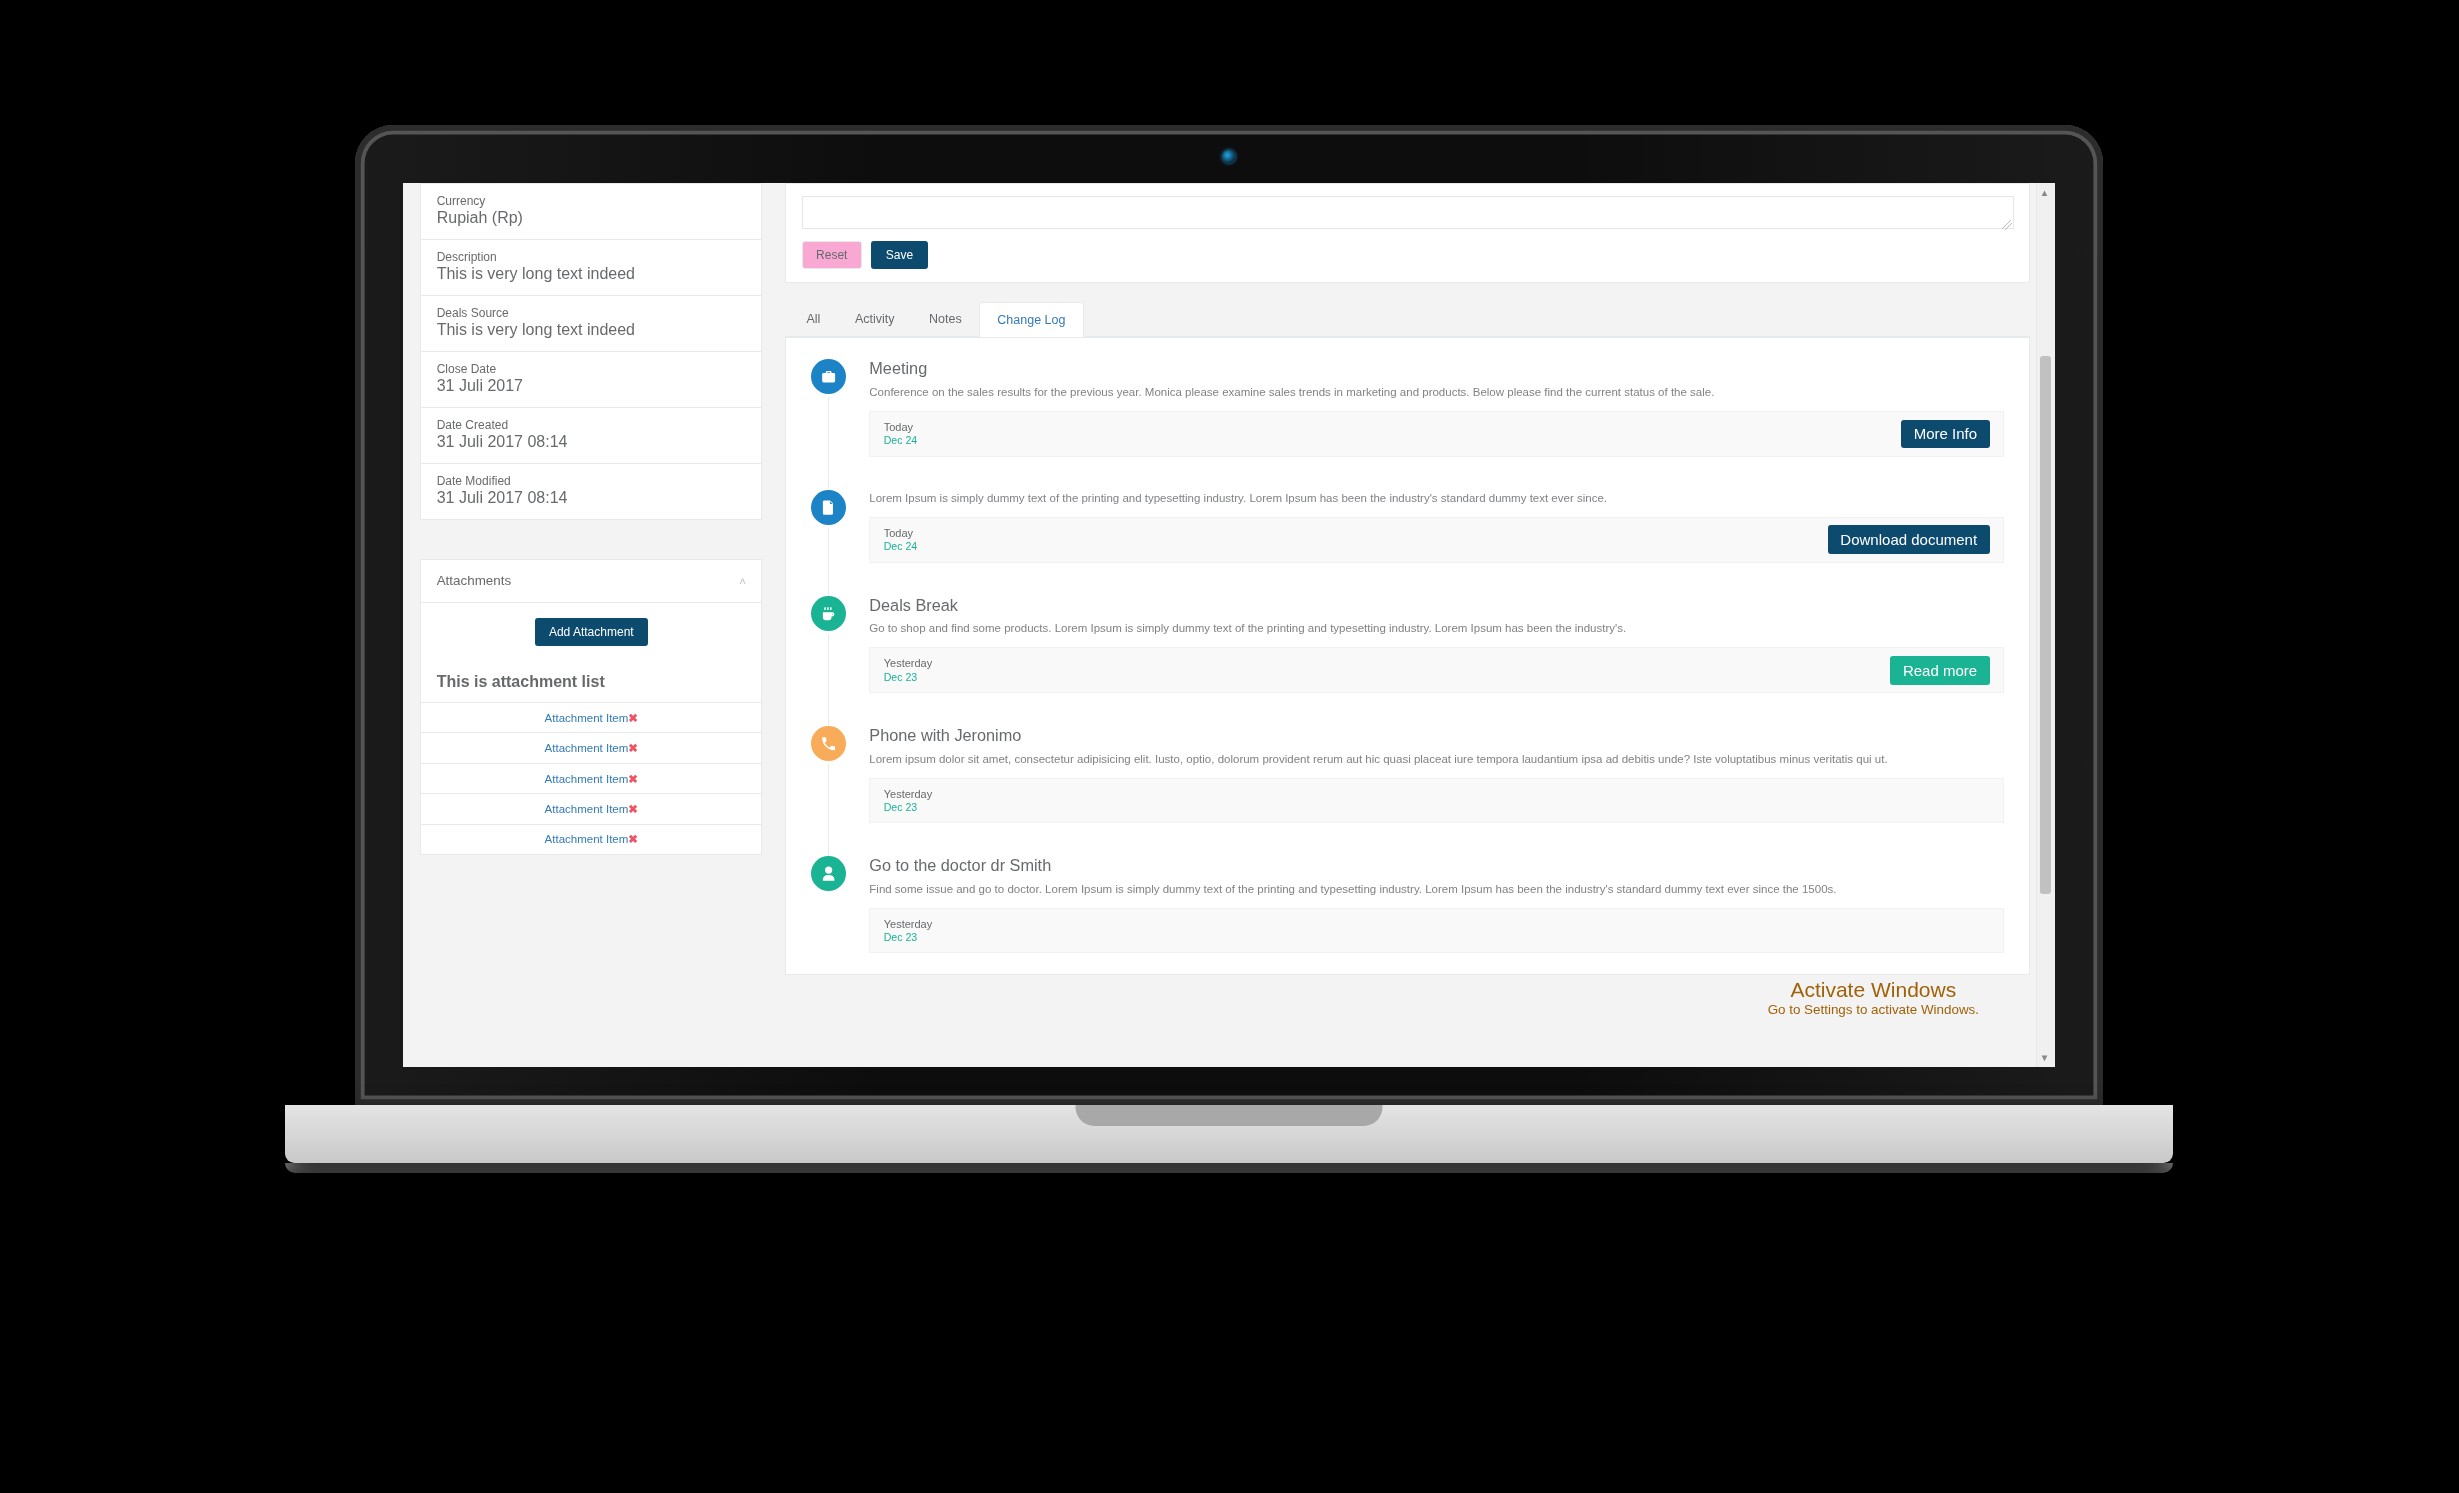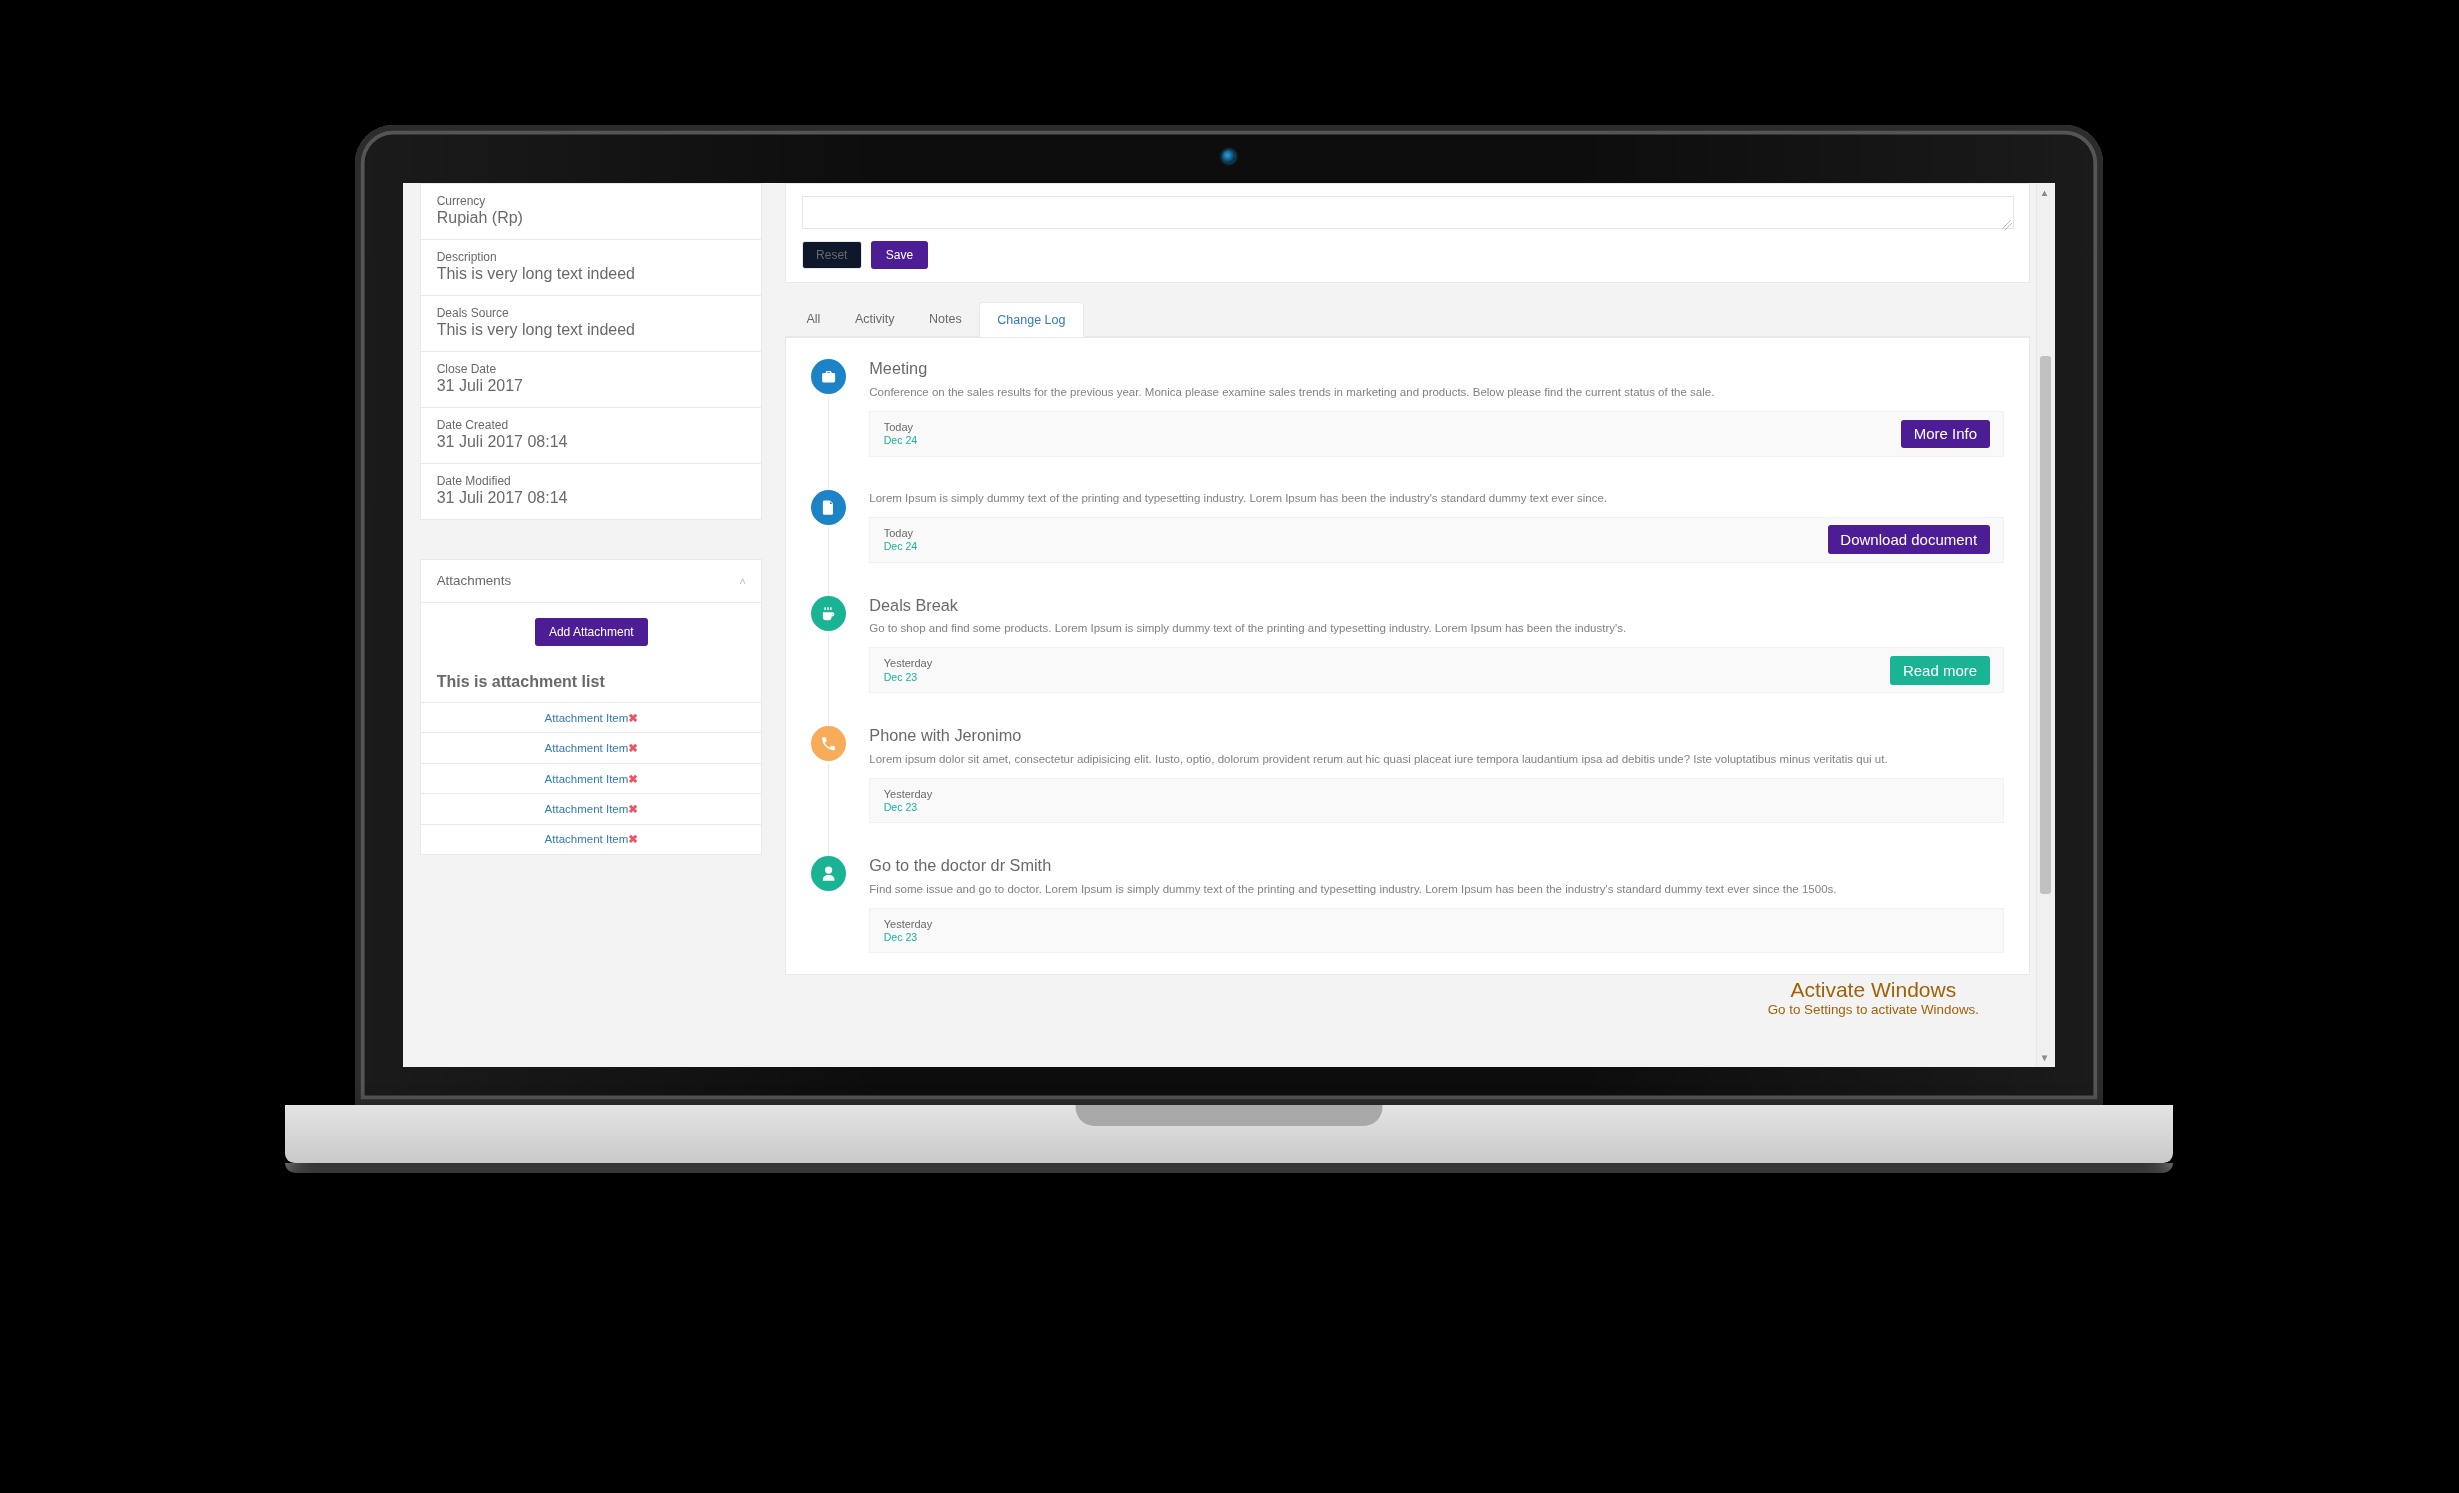--- a/index.html
+++ b/index.html
@@ -118,23 +118,23 @@
   .chev { font-size:11.5px; color:#c0c0c0; }
   .panel-body { padding:15.4px; }
   .btn {
     display:inline-block;
     padding:5.8px 13.4px;
     font-size:12px;
     border-radius:2.9px;
     border:1px solid transparent;
     cursor:pointer;
   }
-  .btn-primary { background:#4c1d95; color:#fff; }
+  .btn-primary { background:#0c4a6e; color:#fff; }
   .btn-teal { background:#1ab394; color:#fff; }
-  .btn-default { background:#0f172a; color:#676a6c; border-color:#e7eaec; }
+  .btn-default { background:#f9a8d4; color:#676a6c; border-color:#e7eaec; }
   .center { text-align:center; }
   .attach-title { font-weight:700; padding:11.5px 15.4px; border-bottom:1px solid #e7eaec; font-size:16px; }
   .attach-row {
     display:flex; justify-content:center; align-items:center;
     padding:7.7px 15.4px;
     border-bottom:1px solid #e7eaec;
     font-size:11.5px;
   }
   .attach-row:last-child { border-bottom:none; }
   .attach-link { color:#337ab7; }

